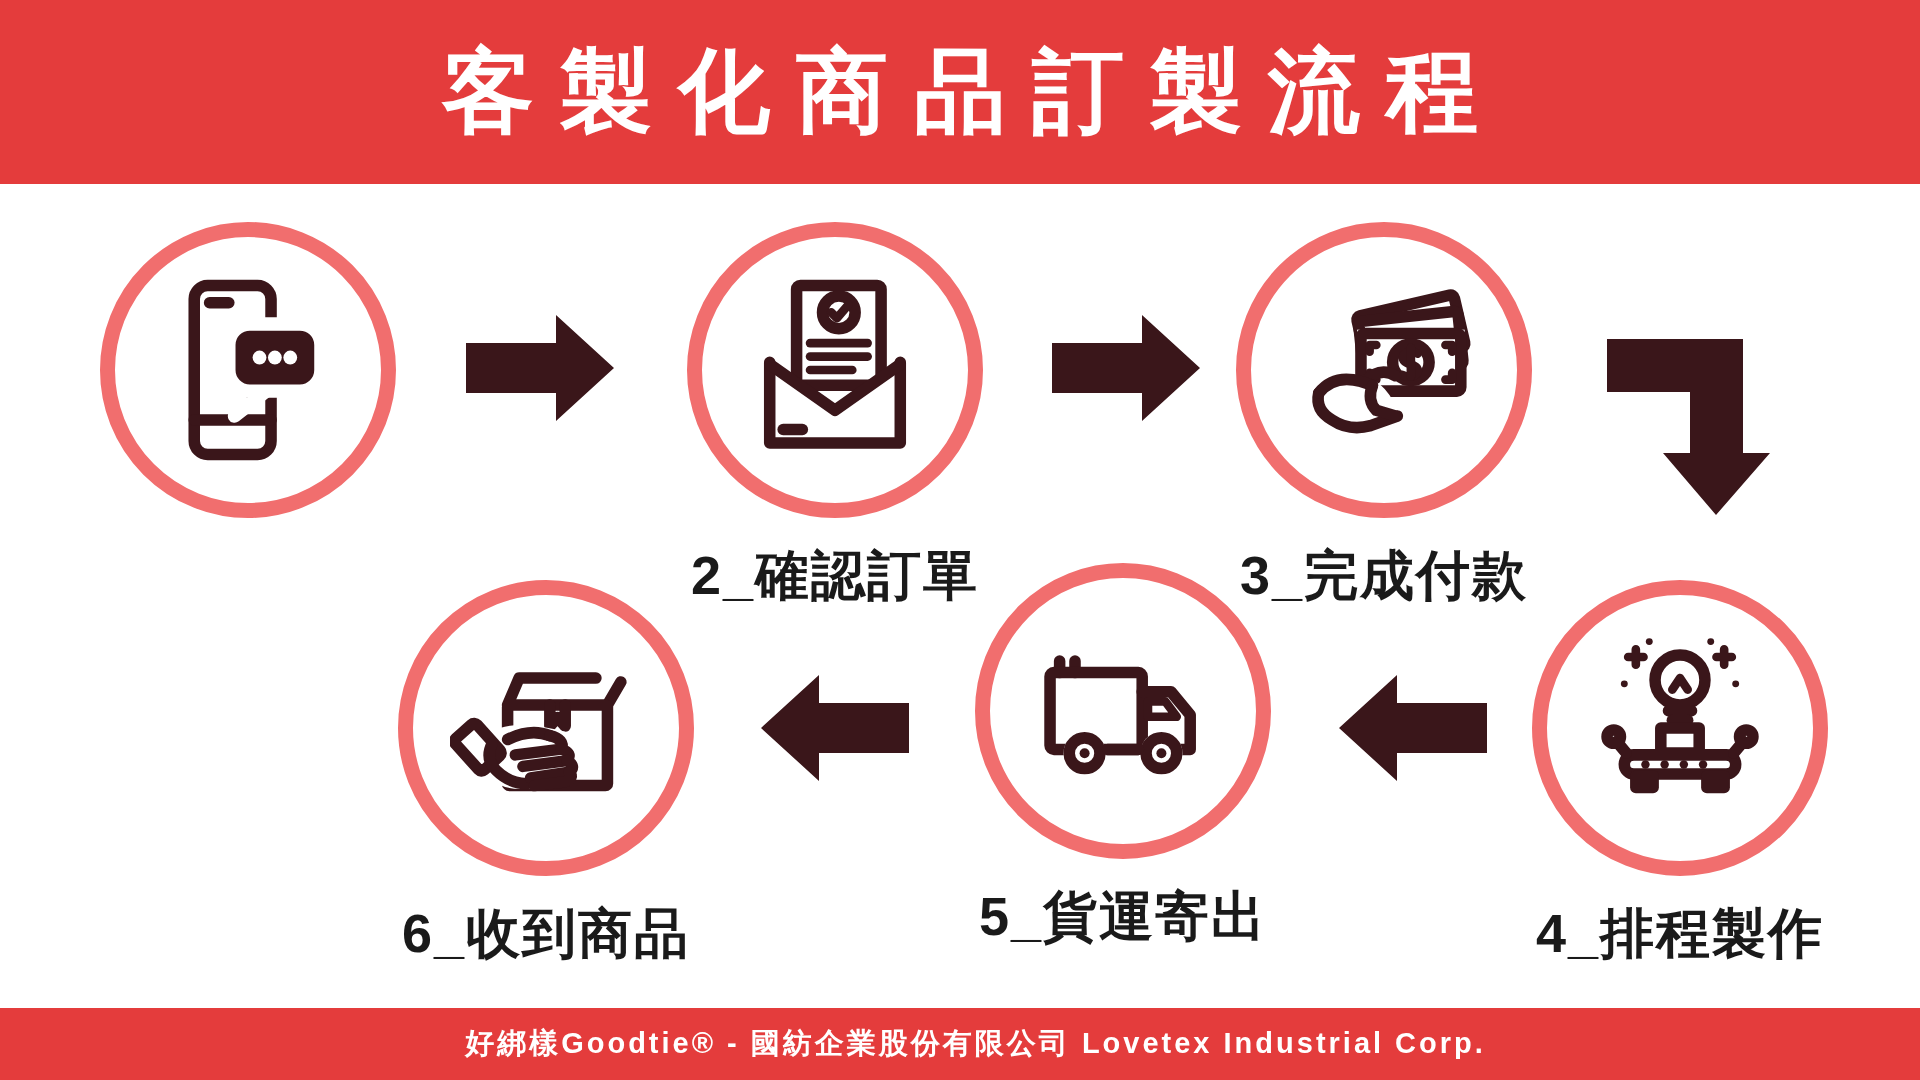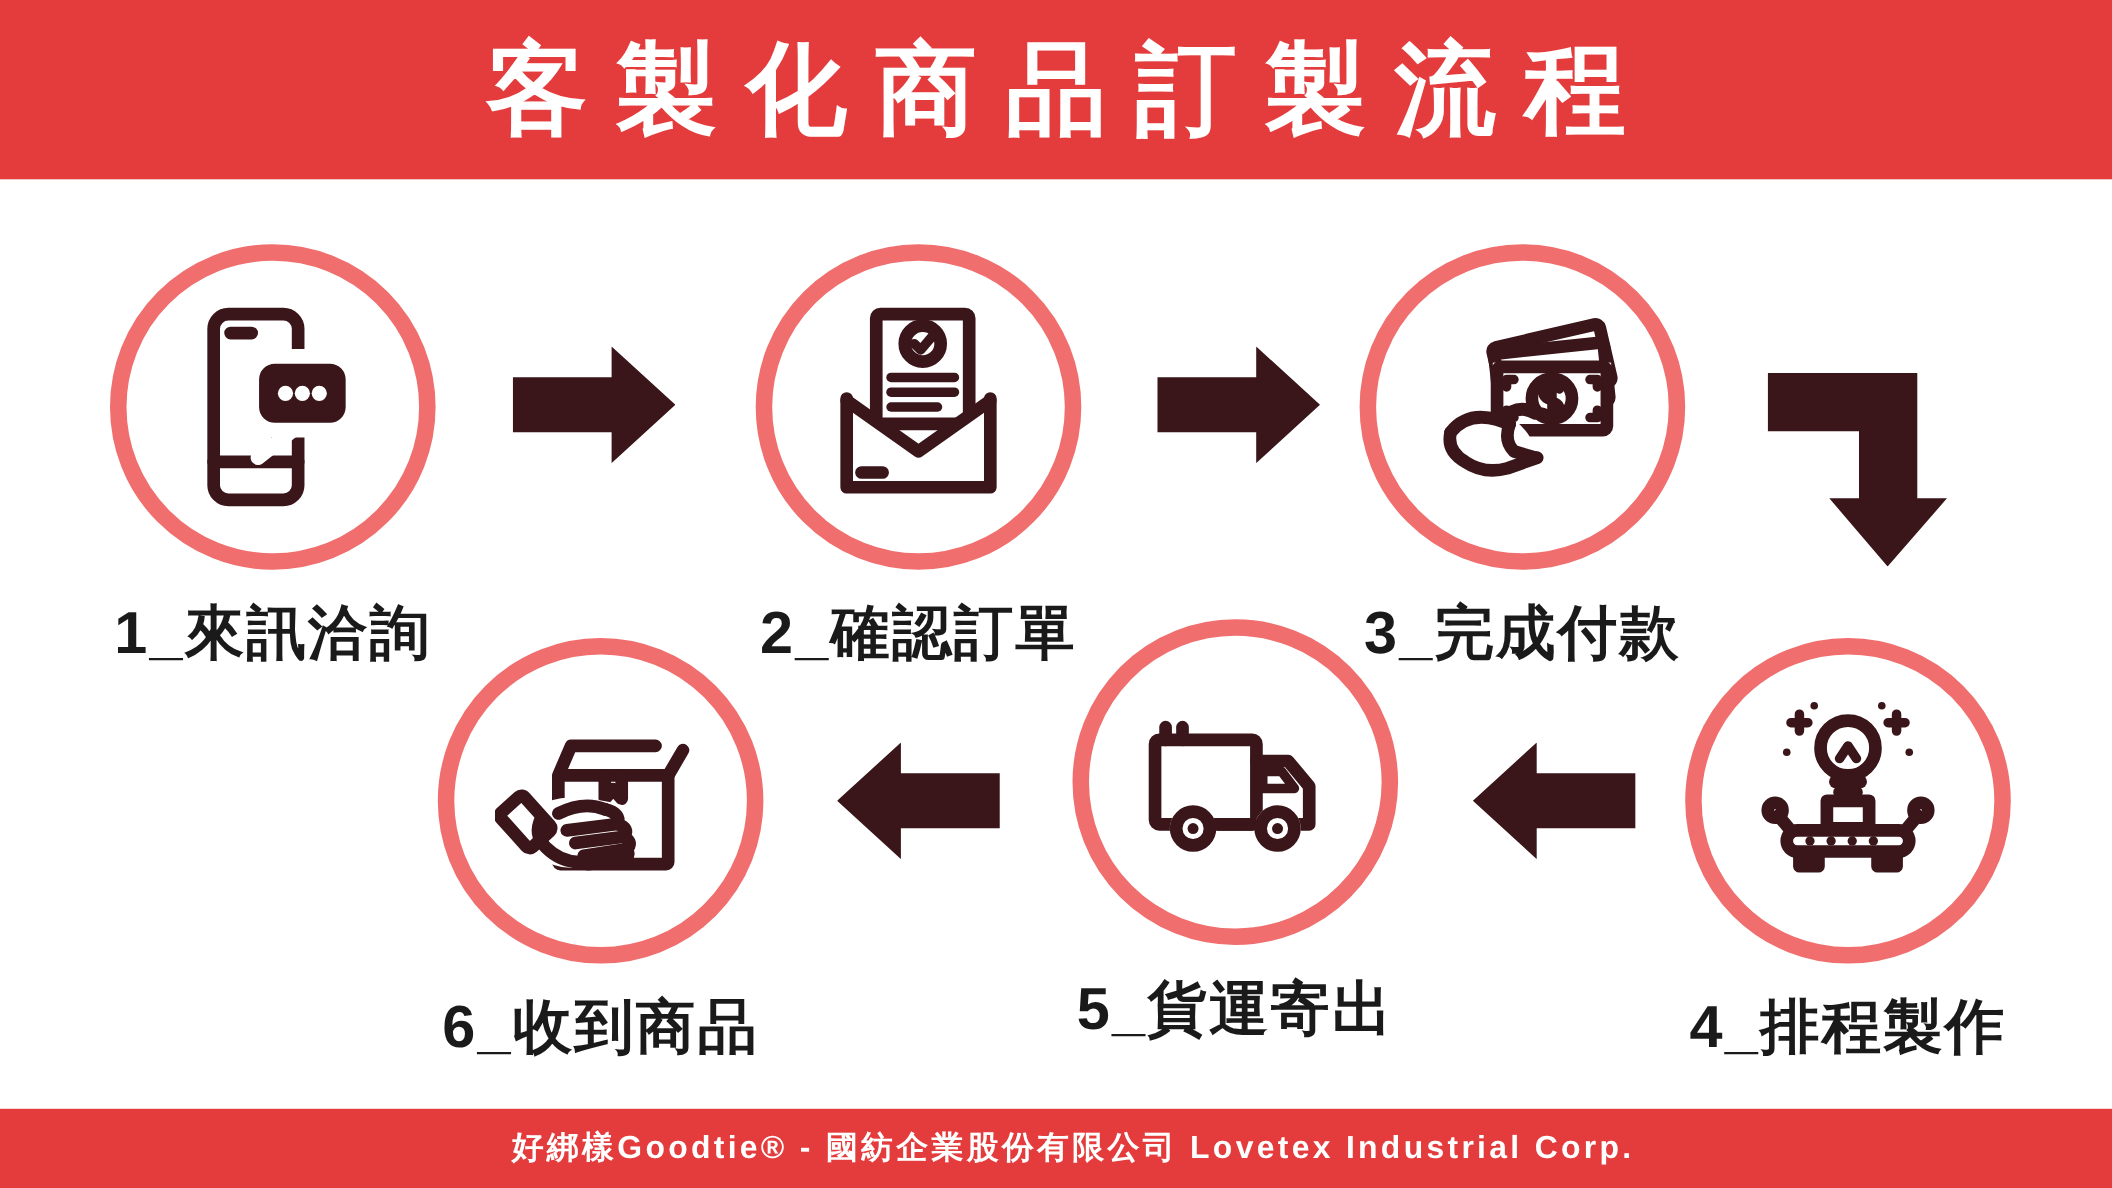--- a/index.html
+++ b/index.html
@@ -4,21 +4,21 @@
 <style>
   html,body{margin:0;padding:0;background:#d9d9d9;}
   .canvas{
     position:relative;width:1920px;height:1080px;margin:0 auto;
     background:var(--bg,#fff);overflow:hidden;
     font-family:"Liberation Sans","DejaVu Sans",sans-serif;
   }
   
   .band{position:absolute;left:0;width:100%;background:var(--header-red,#e43c3c);
         display:flex;align-items:center;justify-content:center;}
-  .band.header{top:0;height:163px;}
+  .band.header{top:0;height:184px;}
   .band.footer{top:1008px;height:72px;}
   .title{color:#fff;font-size:92px;font-weight:800;letter-spacing:26px;padding-left:26px;white-space:nowrap;}
   .footer-text{color:#fff;font-size:29px;font-weight:600;letter-spacing:3px;white-space:nowrap;margin-left:31px;}
 
   
   .step{position:absolute;width:296px;}
   .circle{width:296px;height:296px;border:15px solid var(--ring-pink,#f16e6e);
           border-radius:50%;box-sizing:border-box;background:#fff;
           display:flex;align-items:center;justify-content:center;}
   .step-label{position:absolute;top:318px;left:50%;transform:translateX(-50%);
@@ -67,21 +67,20 @@
         <rect x="22" y="6" width="40" height="88" rx="7"></rect>
         <line x1="30" y1="15" x2="40" y2="15"></line>
         <line x1="22" y1="76" x2="62" y2="76"></line>
         <path class="bubble" d="M48,56 L43,74 L62,59 Z"></path>
         <rect class="bubble" x="40" y="26" width="48" height="35" rx="11"></rect>
         <circle class="wdot" cx="56" cy="43.5" r="3.6"></circle>
         <circle class="wdot" cx="64" cy="43.5" r="3.6"></circle>
         <circle class="wdot" cx="72" cy="43.5" r="3.6"></circle>
       </svg>
     </div>
-    <div class="step-label">1_來訊洽詢</div>
   </div>
 
   <div class="arrow right a1"></div>
 
   <div class="step s2">
     <div class="circle">
       <svg class="icon" viewBox="0 0 100 100">
         <rect x="30" y="6" width="44" height="52" rx="2"></rect>
         <circle cx="52" cy="20" r="8.5"></circle>
         <path class="thin" d="M48,20 l3,3 l6,-7"></path>

